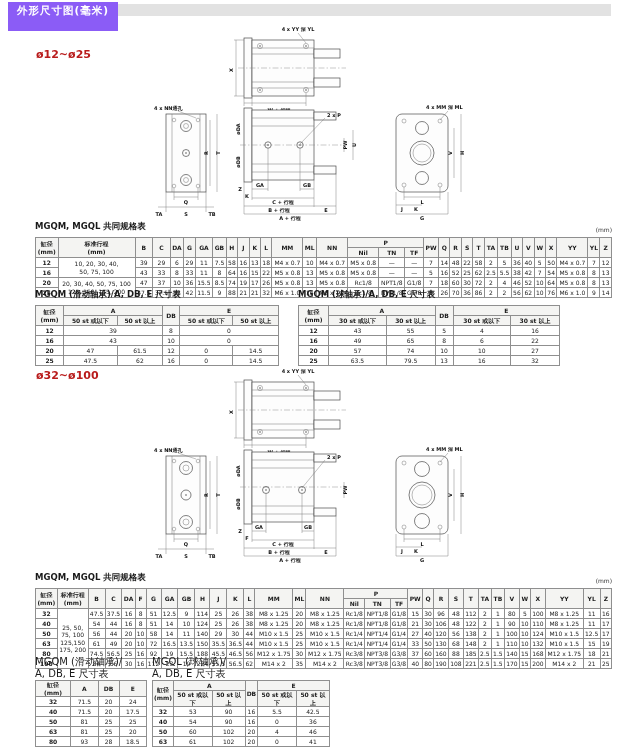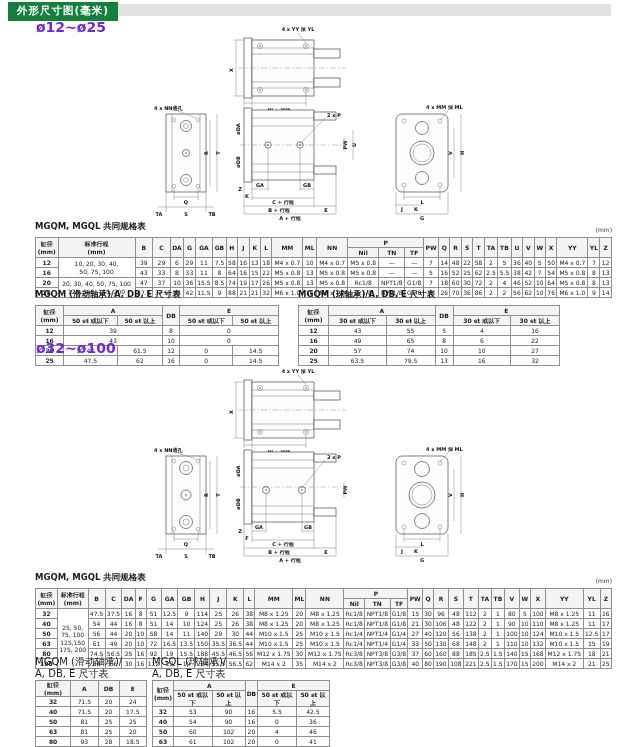--- a/index.html
+++ b/index.html
@@ -1,23 +1,23 @@
 <!DOCTYPE html>
 <html><head>
 <meta charset="utf-8">
 <style>
   html,body{margin:0;padding:0;}
   body{width:619px;height:747px;position:relative;background:#fff;
        font-family:"DejaVu Sans","Liberation Sans",sans-serif;color:#1a1a1a;overflow:hidden;}
   .abs{position:absolute;}
   
   #hdr-strip{left:8px;top:4px;width:603px;height:12px;background:#e2e2e2;}
-  #hdr-box{left:8px;top:2px;background:#15803d;color:#fff;font-weight:bold;
-           font-size:10.5px;padding:2px 9px 3px 9px;letter-spacing:1px;}
-  .bore-heading{font-size:14px;font-weight:bold;color:#6d28d9;}
+  #hdr-box{left:8px;top:2px;background:#8b5cf6;color:#fff;font-weight:bold;
+           font-size:10.5px;padding:2px 9px 13px 9px;letter-spacing:1px;}
+  .bore-heading{font-size:11px;font-weight:bold;color:#b91c1c;margin-top:29px;}
   
   .tbl-block{position:absolute;}
   .tbl-head{display:flex;justify-content:space-between;align-items:flex-end;
             font-size:8.5px;font-weight:bold;margin-bottom:4px;white-space:nowrap;}
   .tbl-head .unit{font-size:6px;font-weight:normal;color:#333;}
   .tbl-title2{font-size:10px;font-weight:normal;line-height:1.15;white-space:nowrap;}
   table.dim{border-collapse:collapse;width:100%;border:1px solid #3c3c3c;background:#fff;}
   .dim th,.dim td{border:1px solid #8f8f8f;font-size:6px;text-align:center;
                   padding:0 1px;line-height:1.25;white-space:pre-line;vertical-align:middle;}
   .dim th{background:#f4f4f2;font-weight:bold;height:9px;}

